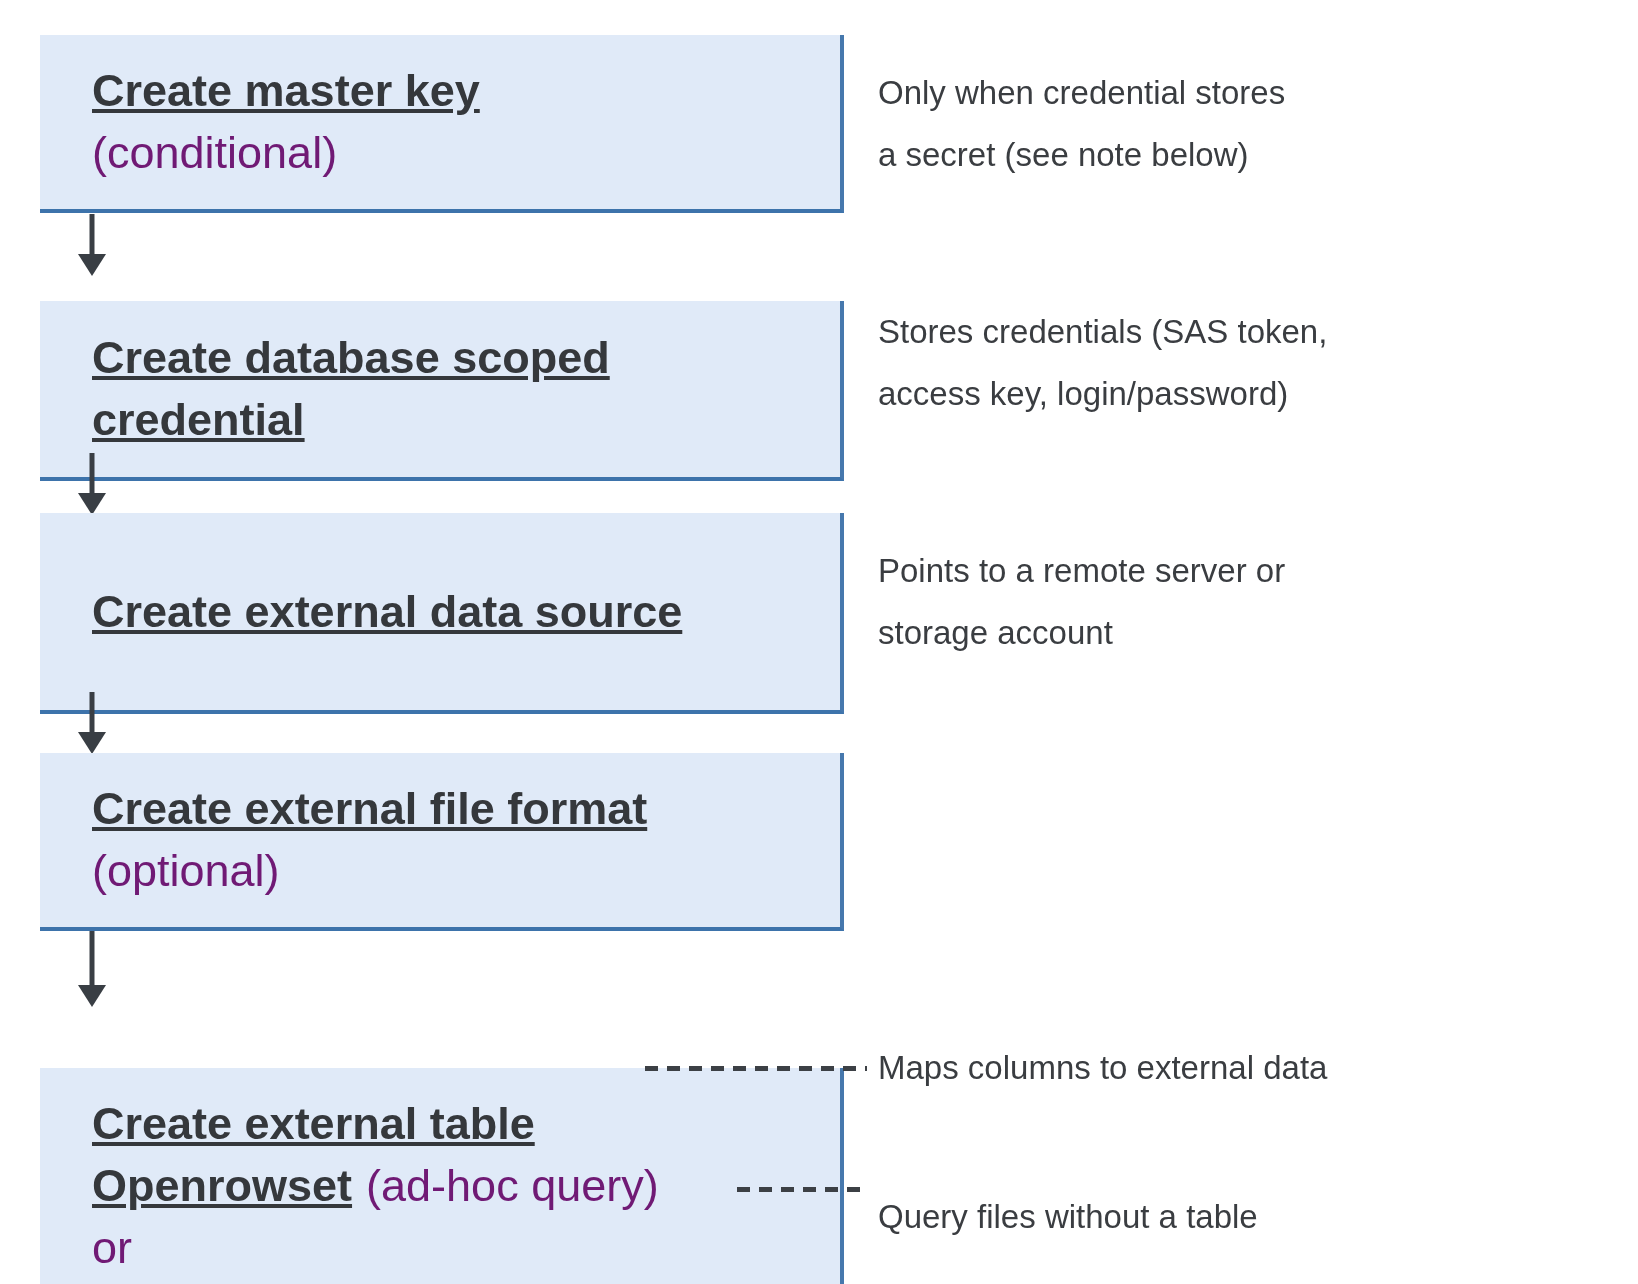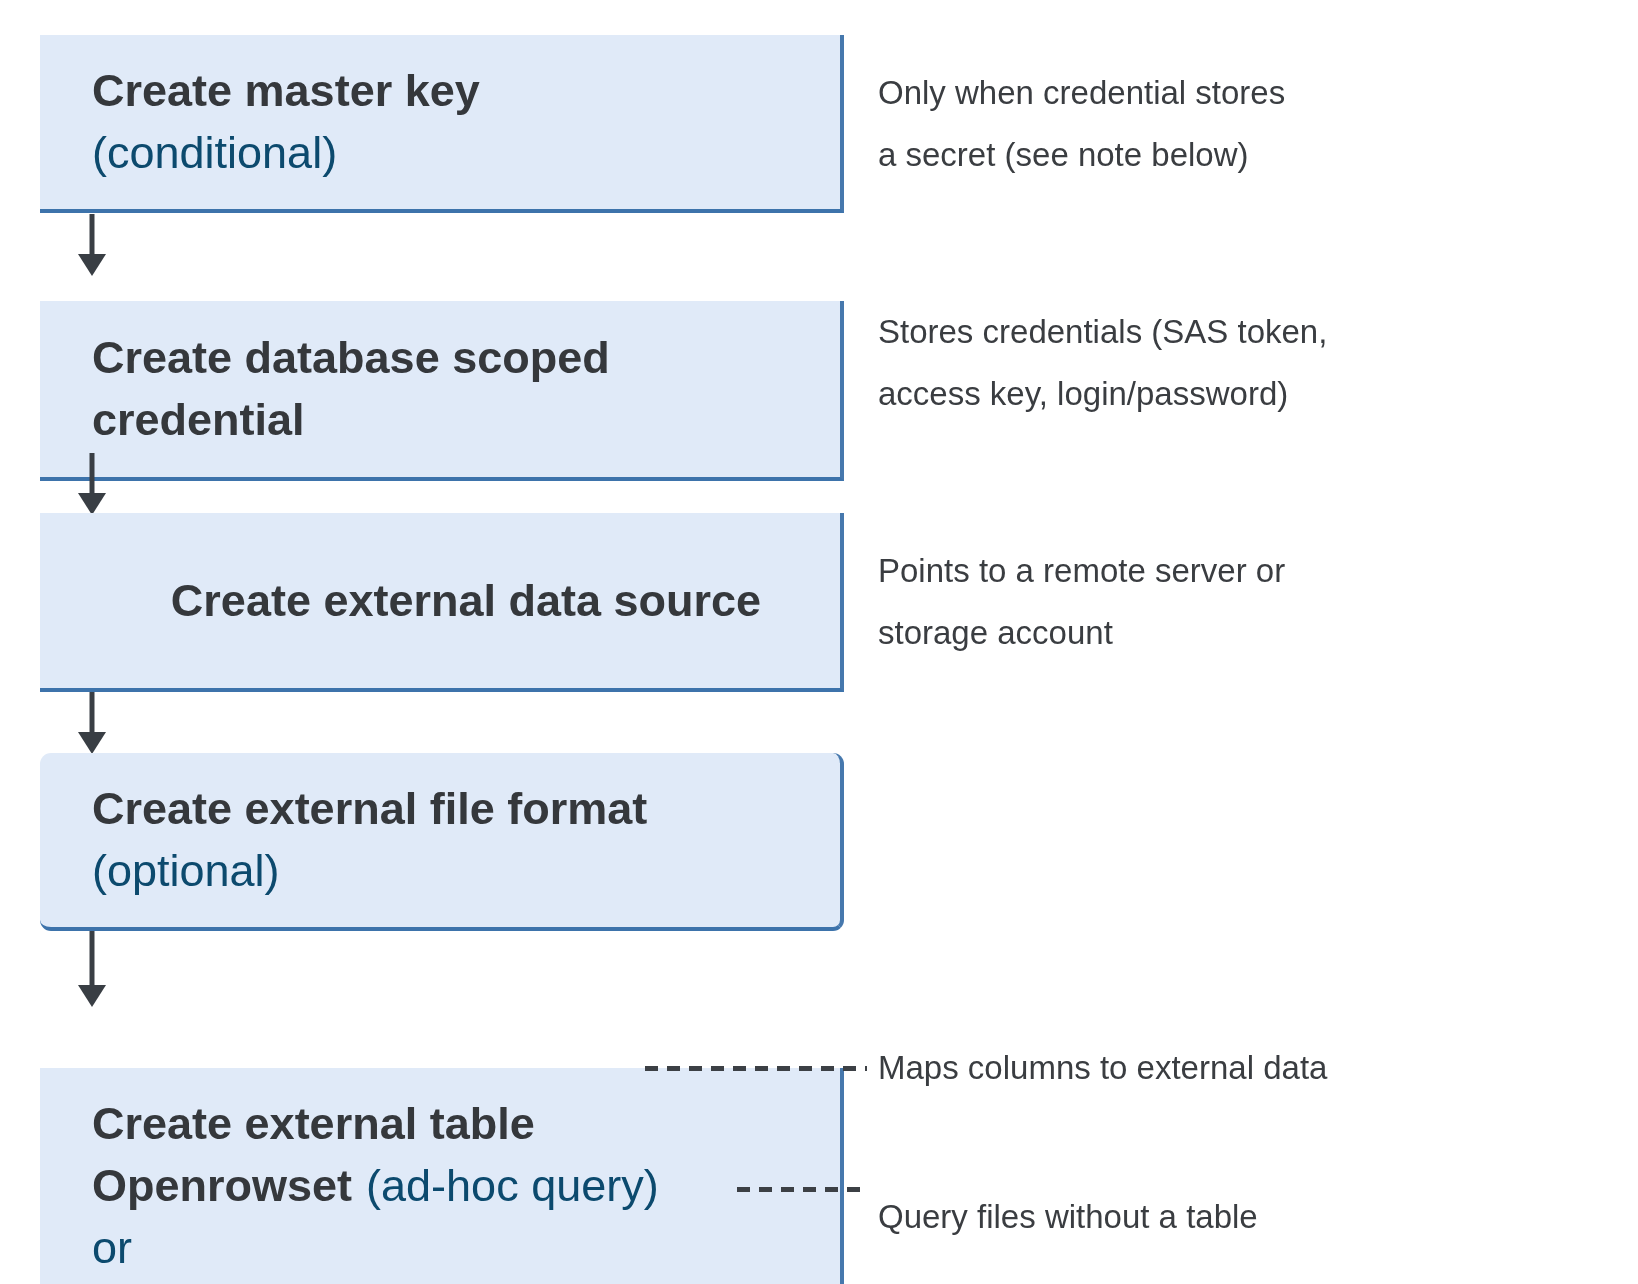--- a/index.html
+++ b/index.html
@@ -25,31 +25,31 @@
     background: #e0eaf8;
     border-right: 4px solid #4678ad;
     border-bottom: 4px solid #3d73ab;
     padding-left: 52px;
     display: flex;
     flex-direction: column;
     justify-content: center;
   }
   .box1 { top: 35px;   height: 178px; }
   .box2 { top: 273px;  height: 180px; margin-top: 28px; }
-  .box3 { top: 513px;  height: 179px; align-items: center; }
-  .box4 { top: 753px;  height: 178px; border-radius: 11px; }
+  .box3 { top: 513px;  height: 201px; }
+  .box4 { top: 753px;  height: 178px; }
   .box5 { top: 1068px; height: 240px; }
 
   .box-line {
     font-size: 45px;
     line-height: 62px;
     white-space: nowrap;
   }
-  .t-bold { font-weight: bold; color: #35383c; }
-  .t-reg  { font-weight: normal; color: #0c4a6e; }
+  .t-bold { font-weight: bold; color: #35383c; text-decoration: underline; }
+  .t-reg  { font-weight: normal; color: #701a75; }
   .box2 .box-line { white-space: normal; width: 700px; }
   .qualifier-inline { margin-left: 14px; }
 
   
   .note {
     position: absolute;
     left: 878px;
     width: 752px;
     font-size: 33px;
     line-height: 62px;

